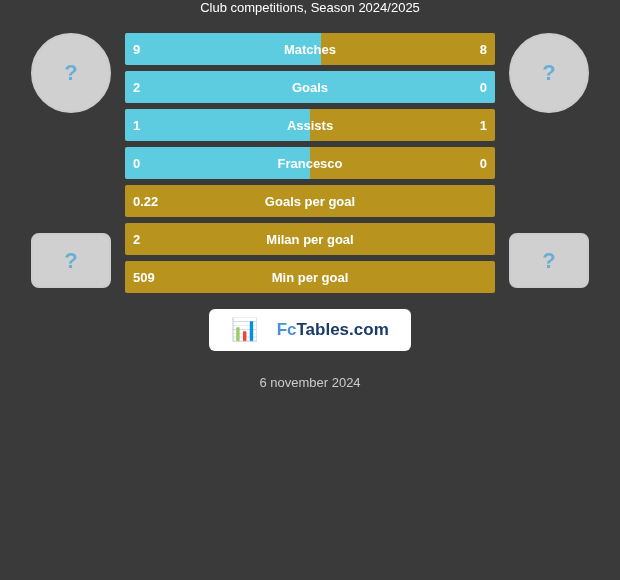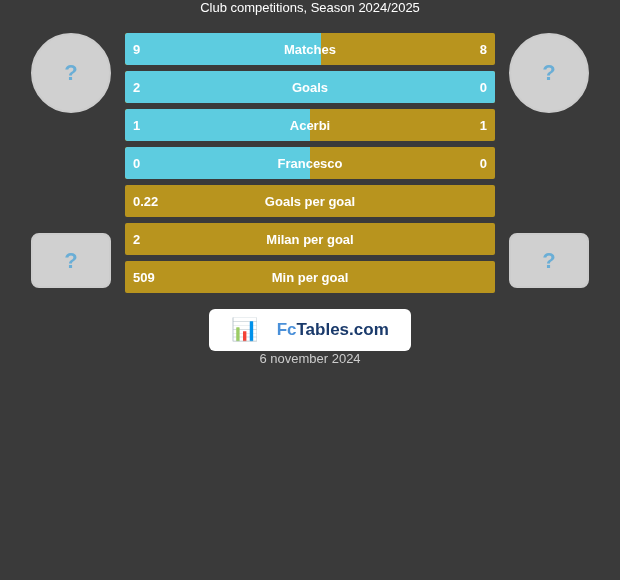--- a/index.html
+++ b/index.html
@@ -153,21 +153,21 @@
       color: #1a3a6b;
       padding-left: 10px;
     }
     .logo-text span {
       color: #4a90d9;
     }
     .date-text {
       color: #ccc;
       font-size: 13px;
       text-align: center;
-      margin-top: 0;
+      margin-top: 24px;
     }
   </style>
 </head>
 <body>
 
 <div class="card">
   <div class="subtitle">Club competitions, Season 2024/2025</div>
 
   <div class="main-content">
 
@@ -193,21 +193,21 @@
           <div class="stat-bar-bg">
             <div class="stat-bar-fill" style="width: 100%;"></div>
             <span class="stat-label">Goals</span>
             <span class="stat-value-left">2</span>
             <span class="stat-value-right">0</span>
           </div>
         </div>
         <div class="stat-row">
           <div class="stat-bar-bg">
             <div class="stat-bar-fill" style="width: 50%;"></div>
-            <span class="stat-label">Acerbi</span>
+            <span class="stat-label">Assists</span>
             <span class="stat-value-left">1</span>
             <span class="stat-value-right">1</span>
           </div>
         </div>
         <div class="stat-row">
           <div class="stat-bar-bg">
             <div class="stat-bar-fill" style="width: 50%;"></div>
             <span class="stat-label">Francesco</span>
             <span class="stat-value-left">0</span>
             <span class="stat-value-right">0</span>

